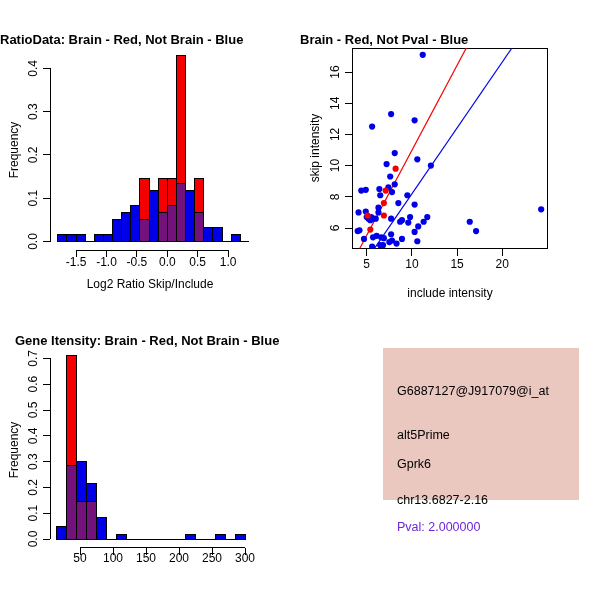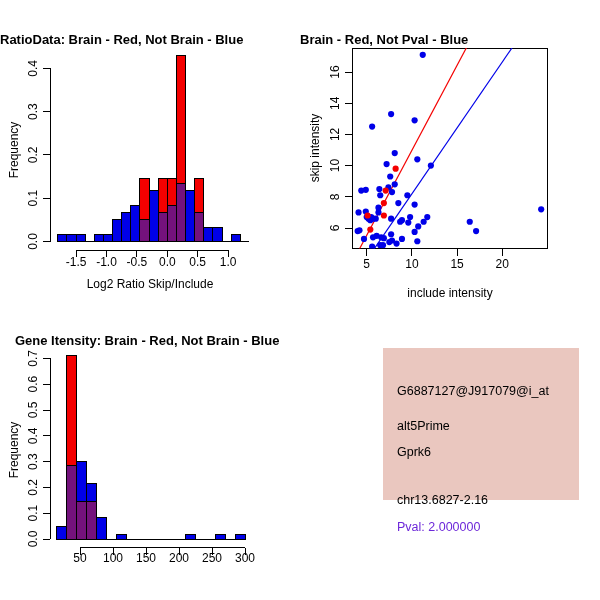--- a/index.html
+++ b/index.html
@@ -226,20 +226,20 @@
         <rect x="215.3" y="234.614" width="9.900000000000006" height="4.385999999999996" fill="#0000e8" stroke="#000000" stroke-width="1" shape-rendering="crispEdges"></rect>
         <rect x="235.1" y="234.614" width="9.900000000000006" height="4.385999999999996" fill="#0000e8" stroke="#000000" stroke-width="1" shape-rendering="crispEdges"></rect>
       </svg>
     <div class="chart-title" style="top:15px;padding-left:15px;">Gene Itensity: Brain - Red, Not Brain - Blue</div>
     <div class="ylabel" style="left:-46px;top:143px;">Frequency</div>
   </div>
 
   <div class="panel" style="left:300px;top:300px;">
     <div class="info-box" id="info-box" style="background: rgb(234, 199, 191);">
       <div class="info-line" style="top: 36px; color: rgb(0, 0, 0);">G6887127@J917079@i_at</div>
-      <div class="info-line" style="top: 71px; color: rgb(0, 0, 0);">alt5Prime</div>
-      <div class="info-line" style="top: 97px; color: rgb(0, 0, 0);">Gprk6</div>
+      <div class="info-line" style="top: 80px; color: rgb(0, 0, 0);">alt5Prime</div>
+      <div class="info-line" style="top: 109px; color: rgb(0, 0, 0);">Gprk6</div>
       <div class="info-line" style="top: 145px; color: #000000;">chr13.6827-2.16</div>
       <div class="info-line" style="top: 172px; color: #6d28d9;">Pval: 2.000000</div>
     </div>
   </div>
 
 </div>
 
 </body></html>

